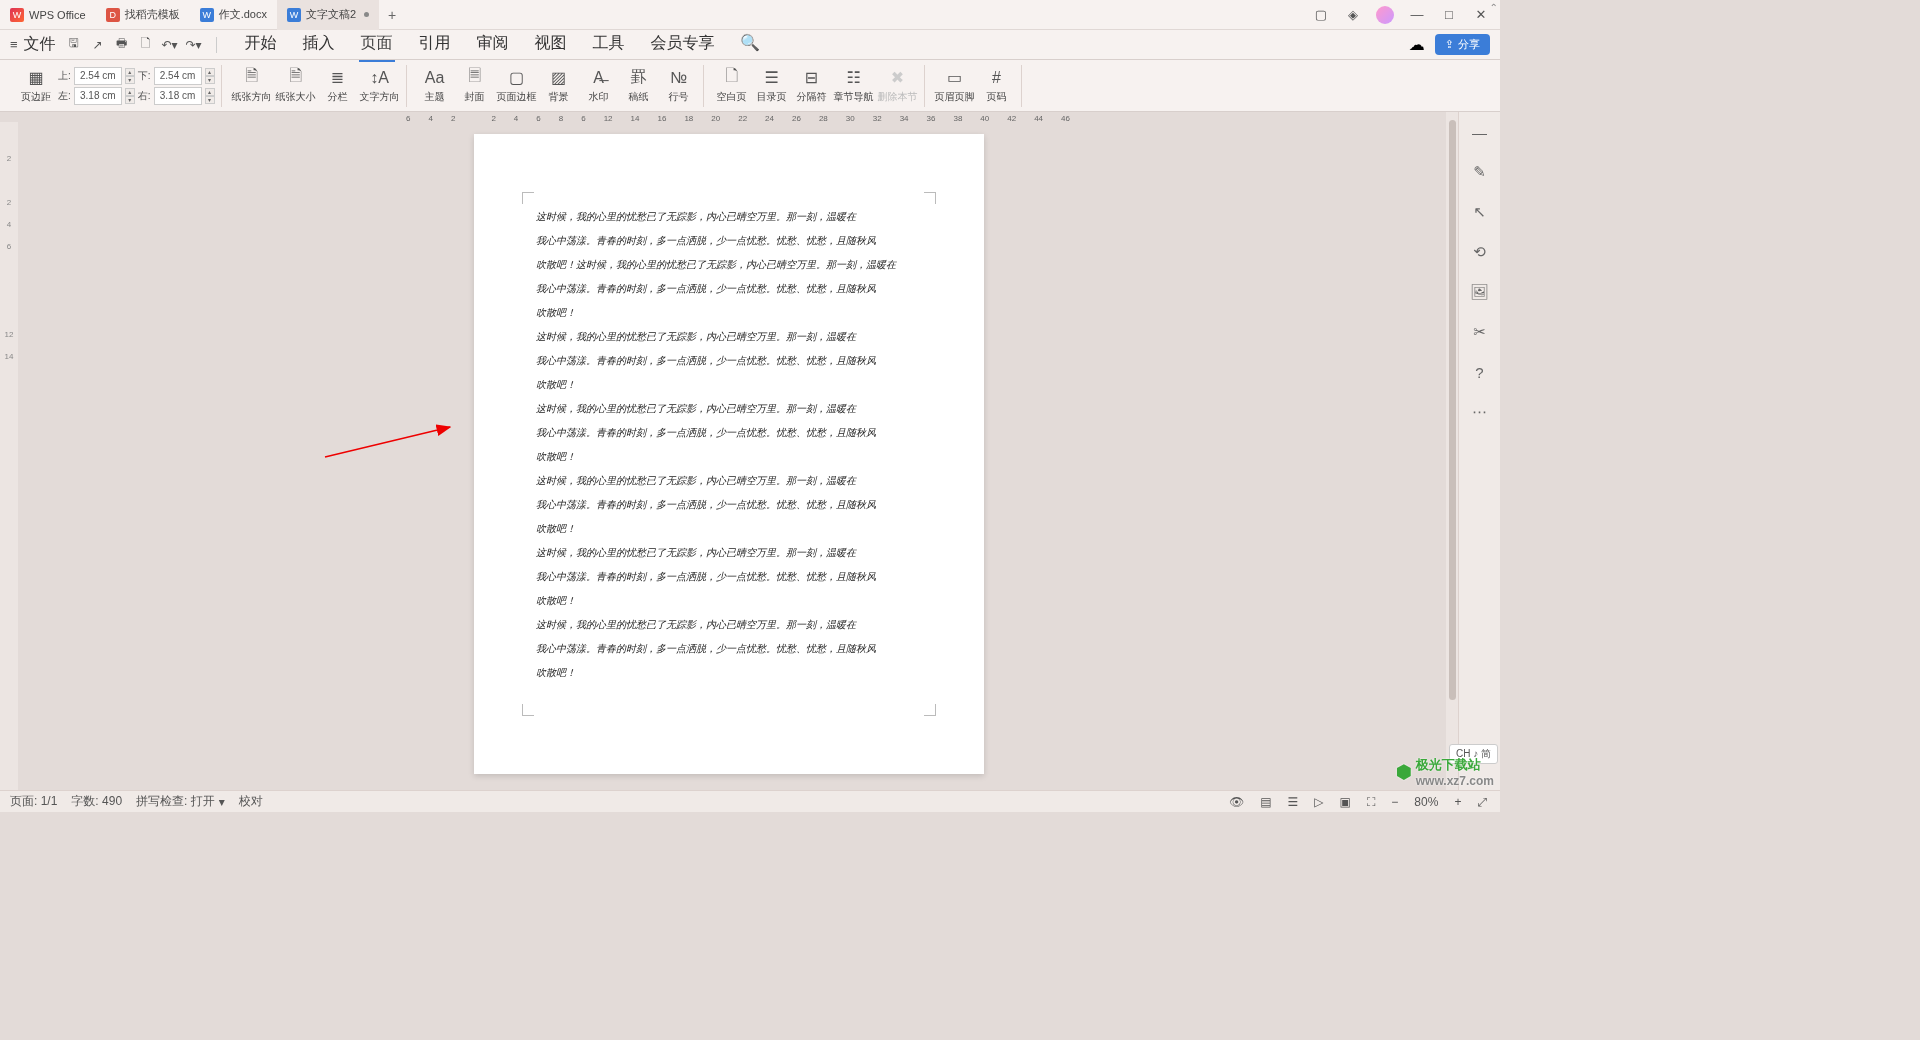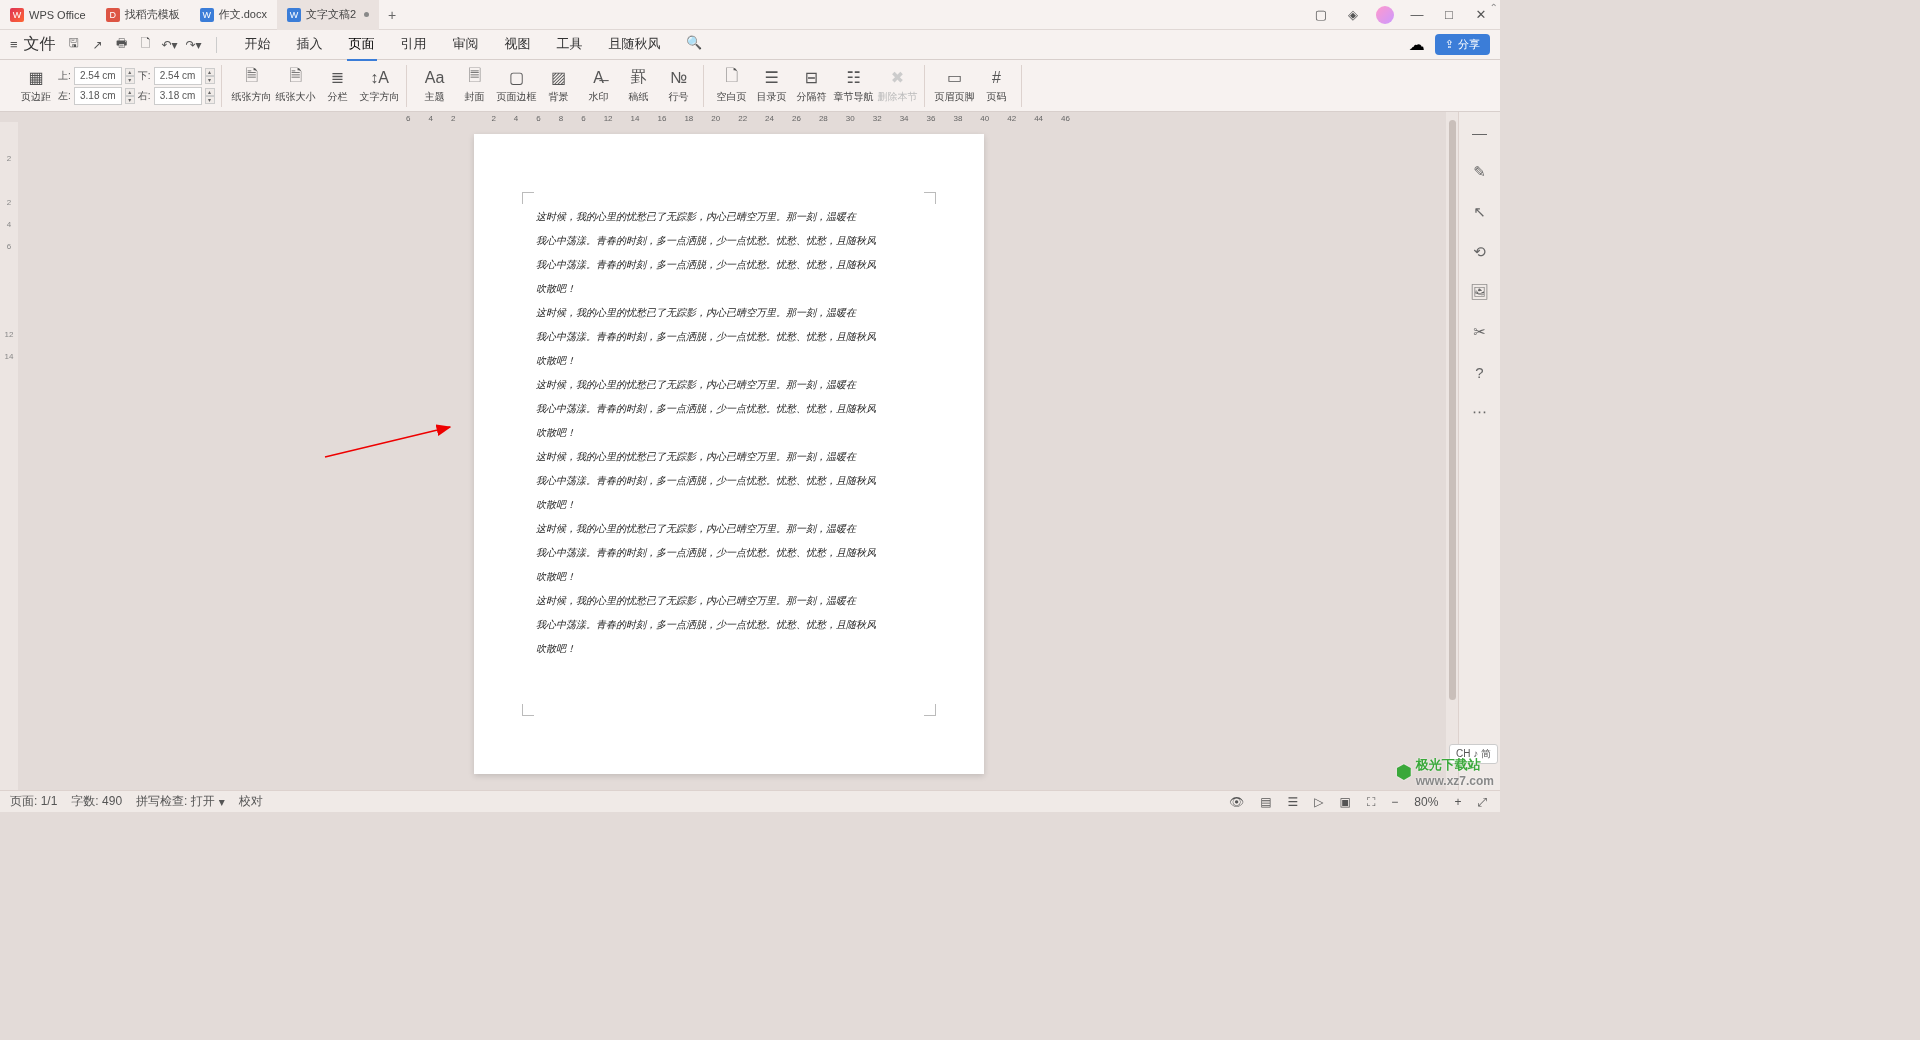--- a/index.html
+++ b/index.html
@@ -20,22 +20,22 @@
 .avatar { width: 18px; height: 18px; border-radius: 50%; background: linear-gradient(135deg,#f9c,#c9f); }
 
 
 .menubar { height: 30px; background: #f7f2f0; display: flex; align-items: center; padding: 0 10px; border-bottom: 1px solid #d8cfcc; }
 .hamburger { font-size: 13px; color: #555; margin-right: 6px; cursor: pointer; }
 .file-label { font-size: 16px; color: #333; margin-right: 10px; cursor: pointer; }
 .qat { display: flex; align-items: center; gap: 8px; }
 .qat .qbtn { width: 16px; height: 16px; color: #555; cursor: pointer; display: flex; align-items: center; justify-content: center; font-size: 12px; }
 .qat .sep { width: 1px; height: 16px; background: #ccc; margin: 0 6px; }
 .menutabs { display: flex; margin-left: 20px; gap: 22px; }
-.menutabs .mtab { font-size: 13px; color: #333; cursor: pointer; padding: 6px 2px; }
-.menutabs .mtab.active { color: #000000; border-bottom: 2px solid #3b7dd8; }
+.menutabs .mtab { font-size: 16px; color: #333; cursor: pointer; padding: 6px 2px; }
+.menutabs .mtab.active { color: #404040; border-bottom: 2px solid #3b7dd8; }
 .menubar-right { margin-left: auto; display: flex; align-items: center; gap: 10px; }
 .share-btn { background: #3b7dd8; color: #fff; font-size: 11px; padding: 3px 10px; border-radius: 4px; cursor: pointer; display: flex; align-items: center; gap: 4px; }
 
 
 .ribbon { height: 52px; background: #f7f2f0; display: flex; align-items: center; padding: 0 12px; border-bottom: 1px solid #d8cfcc; gap: 4px; }
 .rgroup { display: flex; align-items: center; gap: 4px; padding: 0 6px; border-right: 1px solid #ddd2ce; height: 42px; }
 .rgroup:last-child { border-right: none; }
 .rbtn { display: flex; flex-direction: column; align-items: center; justify-content: center; gap: 2px; min-width: 36px; cursor: pointer; font-size: 10px; color: #444; }
 .rbtn .ricon { width: 20px; height: 20px; display: flex; align-items: center; justify-content: center; font-size: 16px; color: #555; }
 .rbtn .rlabel { white-space: nowrap; }
@@ -130,21 +130,21 @@
     <span class="sep"></span>
   </div>
   <div class="menutabs">
     <span class="mtab">开始</span>
     <span class="mtab">插入</span>
     <span class="mtab active">页面</span>
     <span class="mtab">引用</span>
     <span class="mtab">审阅</span>
     <span class="mtab">视图</span>
     <span class="mtab">工具</span>
-    <span class="mtab">且随秋风</span>
+    <span class="mtab">会员专享</span>
     <span class="mtab">🔍</span>
   </div>
   <div class="menubar-right">
     <span class="wbtn">☁</span>
     <span class="share-btn">⇪ <span>分享</span></span>
   </div>
 </div>
 
 <div class="ribbon">
   <div class="rgroup">
@@ -328,20 +328,21 @@
       </div>
   </div>
   <div class="page">
     <div class="page-corner pc-tl"></div>
     <div class="page-corner pc-tr"></div>
     <div class="page-corner pc-bl"></div>
     <div class="page-corner pc-br"></div>
     <div class="doctext" id="doctext">
         <p>这时候，我的心里的忧愁已了无踪影，内心已晴空万里。那一刻，温暖在</p>
         <p>我心中荡漾。青春的时刻，多一点洒脱，少一点忧愁。忧愁、忧愁，且随秋风</p>
+        <p>吹散吧！这时候，我的心里的忧愁已了无踪影，内心已晴空万里。那一刻，温暖在</p>
         <p>我心中荡漾。青春的时刻，多一点洒脱，少一点忧愁。忧愁、忧愁，且随秋风</p>
         <p>吹散吧！</p>
         <p>这时候，我的心里的忧愁已了无踪影，内心已晴空万里。那一刻，温暖在</p>
         <p>我心中荡漾。青春的时刻，多一点洒脱，少一点忧愁。忧愁、忧愁，且随秋风</p>
         <p>吹散吧！</p>
         <p>这时候，我的心里的忧愁已了无踪影，内心已晴空万里。那一刻，温暖在</p>
         <p>我心中荡漾。青春的时刻，多一点洒脱，少一点忧愁。忧愁、忧愁，且随秋风</p>
         <p>吹散吧！</p>
         <p>这时候，我的心里的忧愁已了无踪影，内心已晴空万里。那一刻，温暖在</p>
         <p>我心中荡漾。青春的时刻，多一点洒脱，少一点忧愁。忧愁、忧愁，且随秋风</p>

